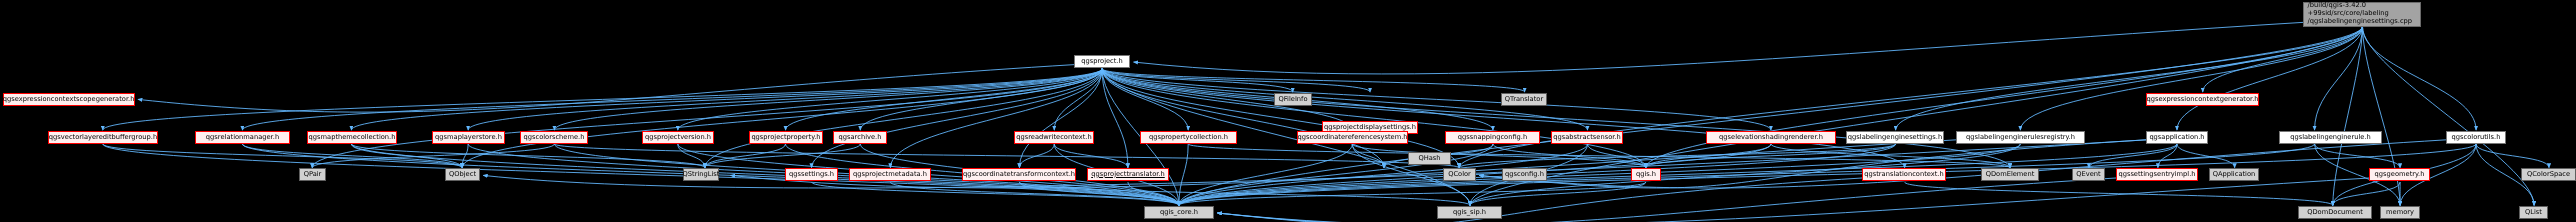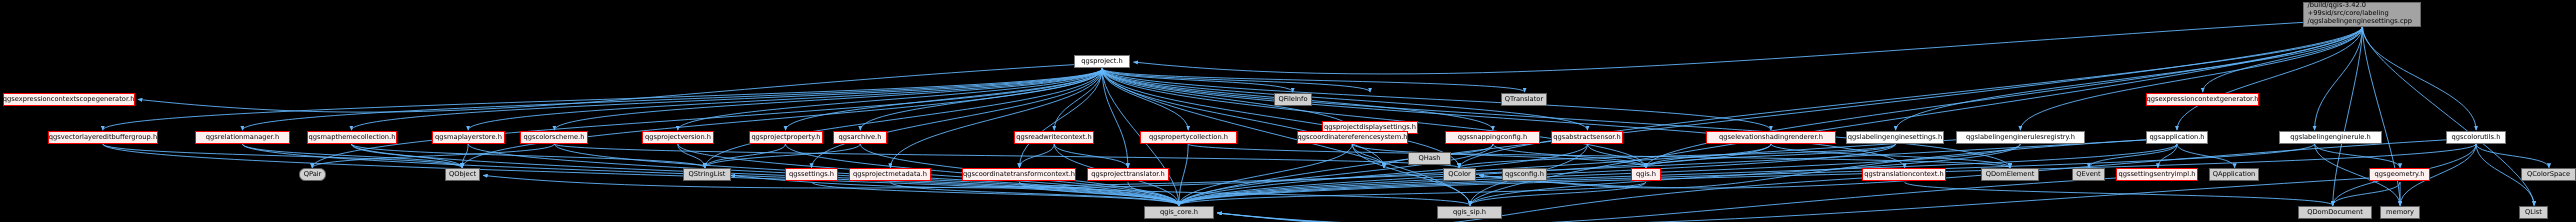--- a/index.html
+++ b/index.html
@@ -168,27 +168,27 @@
     <div class="node red" style="left: 1140px; top: 131px; width: 97px; height: 13px;">qgspropertycollection.h</div>
     <div class="node red" style="left: 1297px; top: 131px; width: 111px; height: 13px;">qgscoordinatereferencesystem.h</div>
     <div class="node red" style="left: 1445px; top: 131px; width: 95px; height: 13px;">qgssnappingconfig.h</div>
     <div class="node red" style="left: 1551px; top: 131px; width: 72px; height: 13px;">qgsabstractsensor.h</div>
     <div class="node red" style="left: 1706px; top: 131px; width: 130px; height: 13px;">qgselevationshadingrenderer.h</div>
     <div class="node white" style="left: 1846px; top: 131px; width: 98px; height: 13px;">qgslabelingenginesettings.h</div>
     <div class="node white" style="left: 1956px; top: 131px; width: 129px; height: 13px; text-align: center;">qgslabelingenginerulesregistry.h</div>
     <div class="node white" style="left: 2146px; top: 131px; width: 62px; height: 13px;">qgsapplication.h</div>
     <div class="node white" style="left: 2263px; top: 131px; width: 103px; height: 13px; margin-left: 16px;">qgslabelingenginerule.h</div>
     <div class="node white" style="left: 2446px; top: 131px; width: 60px; height: 13px;">qgscolorutils.h</div>
-    <div class="node gray" style="left: 299px; top: 168px; width: 27px; height: 13.4px; border-radius: 6px;">QPair</div>
+    <div class="node gray" style="left: 299px; top: 168px; width: 27px; height: 13.4px;">QPair</div>
     <div class="node gray" style="left: 445px; top: 168px; width: 35px; height: 13.4px;">QObject</div>
-    <div class="node gray" style="left: 683px; top: 168px; width: 48px; height: 13.4px; text-align: center;">QStringList</div>
+    <div class="node gray" style="left: 683px; top: 168px; width: 36px; height: 13.4px; text-align: center;">QStringList</div>
     <div class="node red" style="left: 785px; top: 168px; width: 53px; height: 13.4px;">qgssettings.h</div>
     <div class="node red" style="left: 849px; top: 168px; width: 82px; height: 13.4px;">qgsprojectmetadata.h</div>
     <div class="node red" style="left: 962px; top: 168px; width: 114px; height: 13.4px;">qgscoordinatetransformcontext.h</div>
-    <div class="node red" style="left: 1087px; top: 168px; width: 82px; height: 13.4px;">qgsprojecttranslator.h</div>
+    <div class="node red" style="left: 1087px; top: 168px; width: 82px; height: 13.4px; text-decoration: underline;">qgsprojecttranslator.h</div>
     <div class="node gray" style="left: 1368px; top: 152px; width: 43px; height: 13.4px; margin-left: 40px;">QHash</div>
     <div class="node gray" style="left: 1443px; top: 168px; width: 33px; height: 13.4px;">QColor</div>
     <div class="node gray" style="left: 1502px; top: 168px; width: 45px; height: 13.4px;">qgsconfig.h</div>
     <div class="node red" style="left: 1631px; top: 168px; width: 30px; height: 13.4px;">qgis.h</div>
     <div class="node red" style="left: 1862px; top: 168px; width: 84px; height: 13.4px;">qgstranslationcontext.h</div>
     <div class="node gray" style="left: 1981px; top: 168px; width: 58px; height: 13.4px;">QDomElement</div>
     <div class="node gray" style="left: 2072px; top: 168px; width: 33px; height: 13.4px;">QEvent</div>
     <div class="node red" style="left: 2116px; top: 168px; width: 82px; height: 13.4px;">qgssettingsentryimpl.h</div>
     <div class="node gray" style="left: 2209px; top: 168px; width: 50px; height: 13.4px;">QApplication</div>
     <div class="node red" style="left: 2369px; top: 168px; width: 61px; height: 13.4px;">qgsgeometry.h</div>

